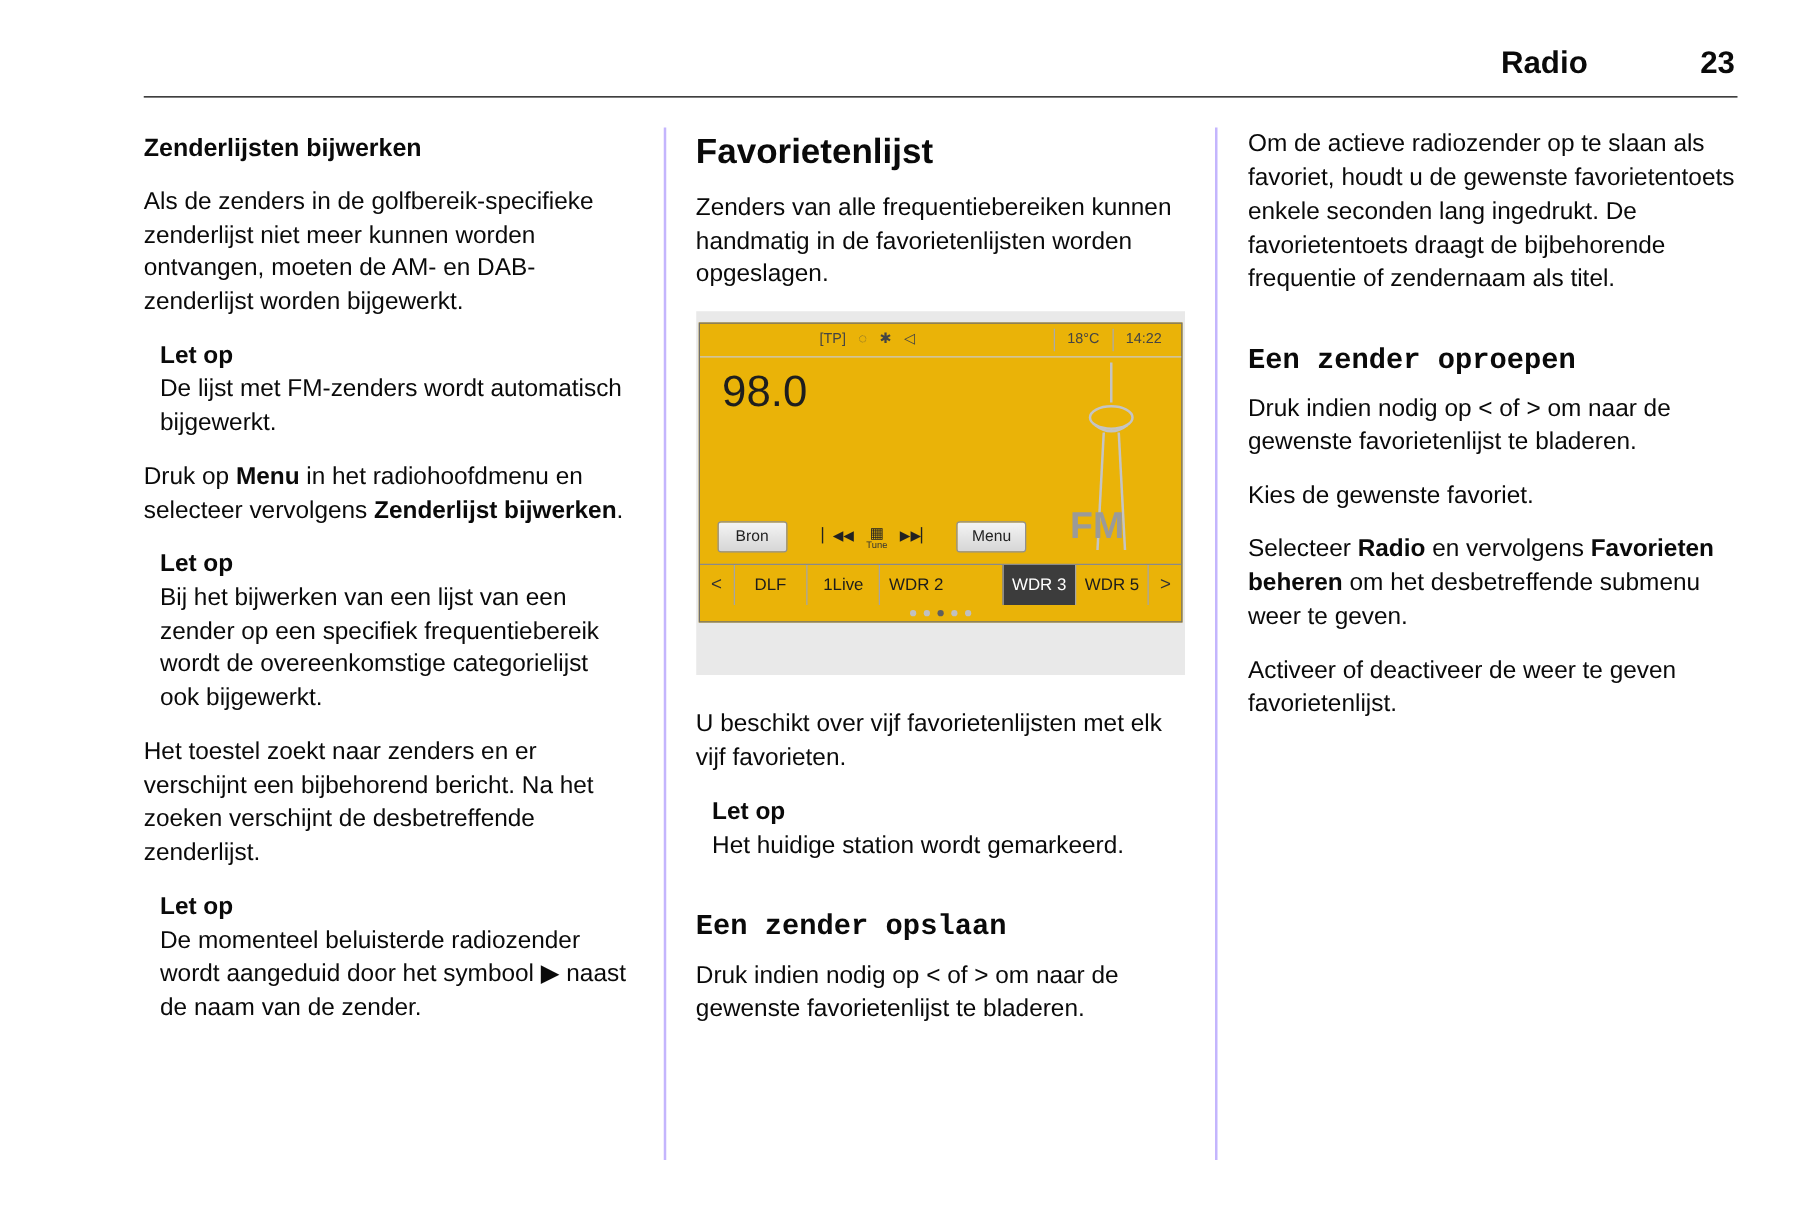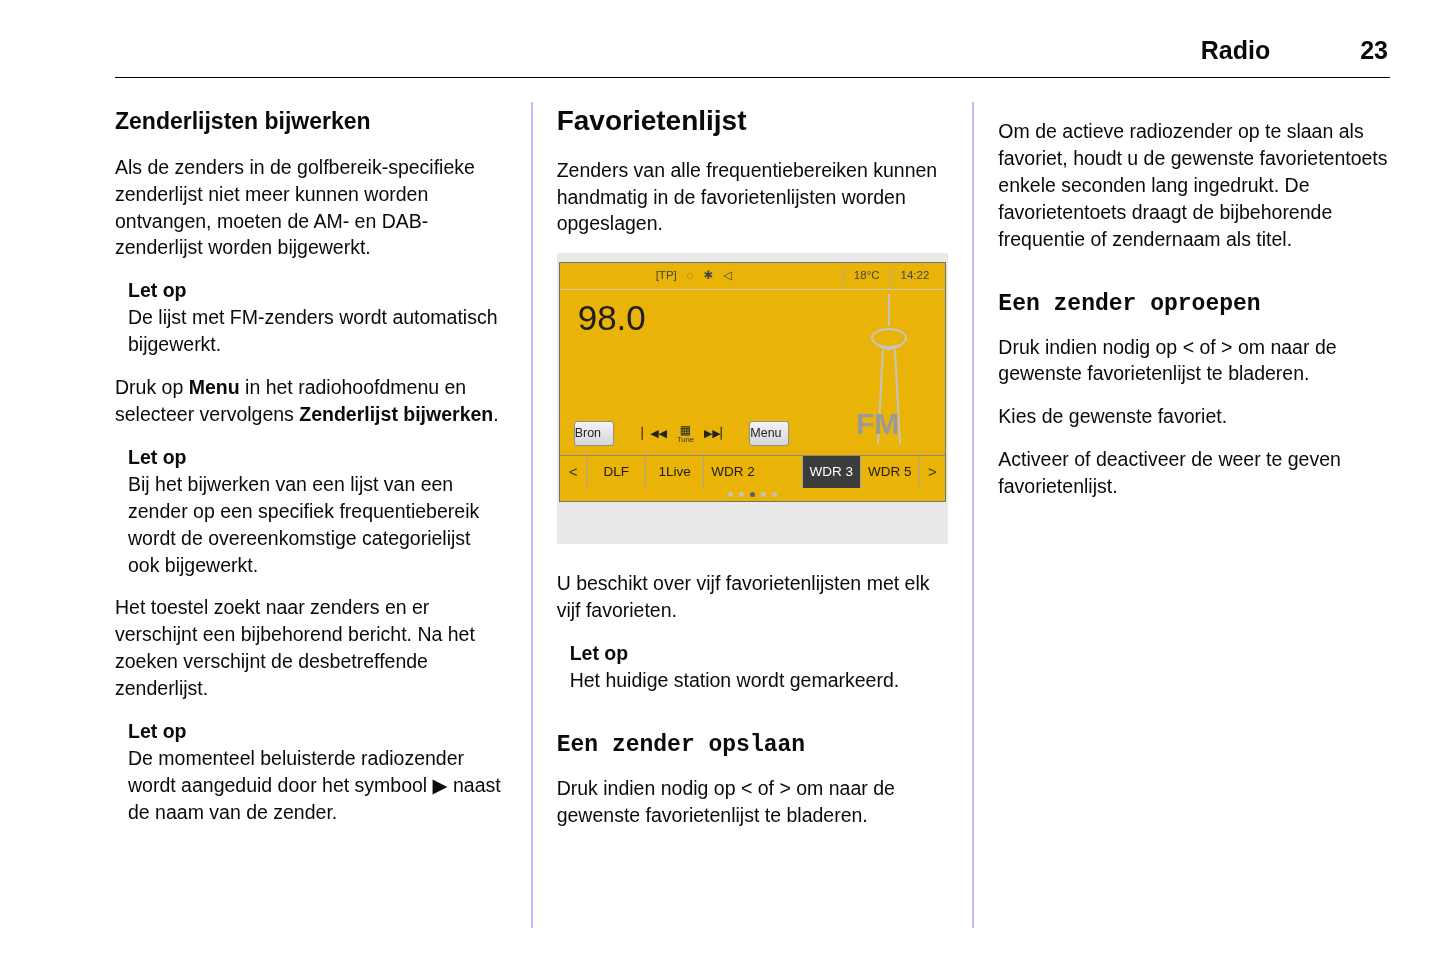--- a/index.html
+++ b/index.html
@@ -17,22 +17,22 @@
     display: flex; justify-content: flex-end; align-items: baseline;
     gap: 90px; font-size: 25px; font-weight: bold;
     padding: 8px 2px 12px 0;
     border-bottom: 1.5px solid #000;
   }
 
   .columns { display: flex; align-items: stretch; margin-top: 24px; min-height: 826px; }
   .col { flex: 1; font-size: 19.5px; line-height: 1.38; }
   .col.sep { border-left: 2px solid #c4b5fd; margin-left: 24px; padding-left: 24px; }
 
-  p { margin: 16px 0 16px; }
-  .sec-h  { font-size: 23px; font-weight: bold; margin: 4px 0 14px; }
+  p { margin: 0 0 16px; }
+  .sec-h  { font-size: 20px; font-weight: bold; margin: 4px 0 14px; }
   .chap-h { font-size: 28px; font-weight: bold; margin: 0 0 12px; }
   .sub-h  { font-size: 23px; font-weight: bold; margin: 37px 0 12px; line-height: 1.22; font-family: Liberation Mono, monospace; }
 
   .note { margin: 0 0 16px 13px; }
   .note-label { display: block; font-weight: bold; }
 
   
   figure.shot { margin: 6px 0 26px; background: #e9e9e9; padding: 9px 2px 42px; }
   .display {
     background: #eab308; border: 1px solid #707070;
@@ -48,21 +48,21 @@
   .scell  { border-left: 1px solid #aaa; padding: 1px 10px; }
 
   .main { flex: 1; position: relative; }
   .freq { position: absolute; left: 18px; top: 4px; font-size: 35px; color: #1e1e1e; }
   .tower { position: absolute; right: 8px; top: 2px; width: 105px; height: 158px; }
 
   .controls { display: flex; align-items: center; gap: 12px; padding: 0 14px 9px; flex: none; }
   .btn {
     background: linear-gradient(#f4f4f4, #d6d6d6);
     border: 1px solid #909090; border-radius: 3px;
-    font-size: 12.5px; color: #222; padding: 3px 0; width: 40px; 
+    font-size: 12.5px; color: #222; padding: 3px 0; width: 56px; text-align: center;
   }
   .transport { display: flex; align-items: center; gap: 10px; margin: 0 8px 0 16px; font-size: 11px; color: #222; }
   .tune { display: flex; flex-direction: column; align-items: center; line-height: 1; }
   .tune-g { font-size: 12px; }
   .tune-l { font-size: 7.5px; color: #333; }
 
   .tabs { display: flex; border-top: 1px solid #8a8a8a; height: 33px; flex: none; }
   .chev { width: 27px; display: flex; align-items: center; justify-content: center; font-size: 15px; color: #333; }
   .chev.right { border-left: 1px solid #a5a5a5; }
   .tab {
@@ -181,17 +181,18 @@
       </div>
       <h3 class="sub-h">Een zender opslaan</h3>
       <p>Druk indien nodig op &lt; of &gt; om naar de gewenste favorietenlijst te bladeren.</p>
     </section>
 
     <section class="col sep">
       <p>Om de actieve radiozender op te slaan als favoriet, houdt u de gewenste favorietentoets enkele seconden lang ingedrukt. De favorietentoets draagt de bijbehorende frequentie of zendernaam als titel.</p>
       <h3 class="sub-h">Een zender oproepen</h3>
       <p>Druk indien nodig op &lt; of &gt; om naar de gewenste favorietenlijst te bladeren.</p>
       <p>Kies de gewenste favoriet.</p>
+      <p><span>Selecteer </span><span style="font-weight: bold;">Radio</span><span> en vervolgens </span><span style="font-weight: bold;">Favorieten beheren</span><span> om het desbetreffende submenu weer te geven.</span></p>
       <p>Activeer of deactiveer de weer te geven favorietenlijst.</p>
     </section>
 
   </div>
 </div>
 
 </body></html>

